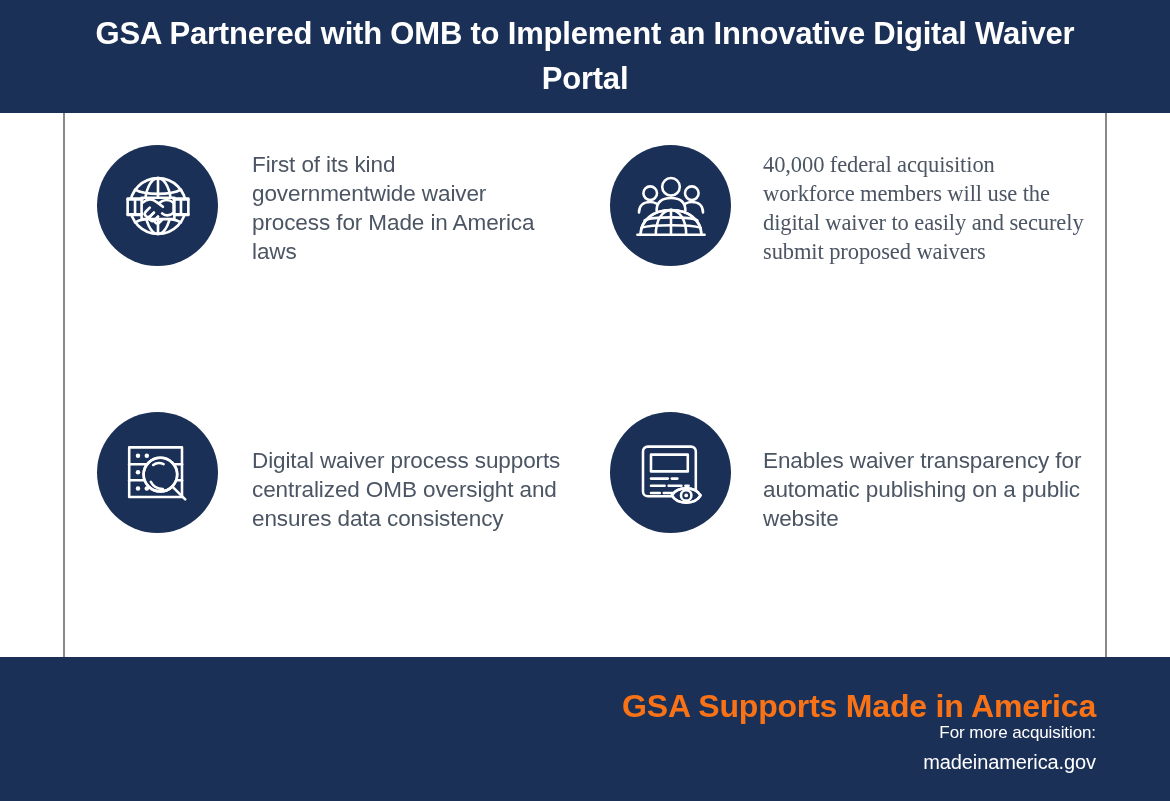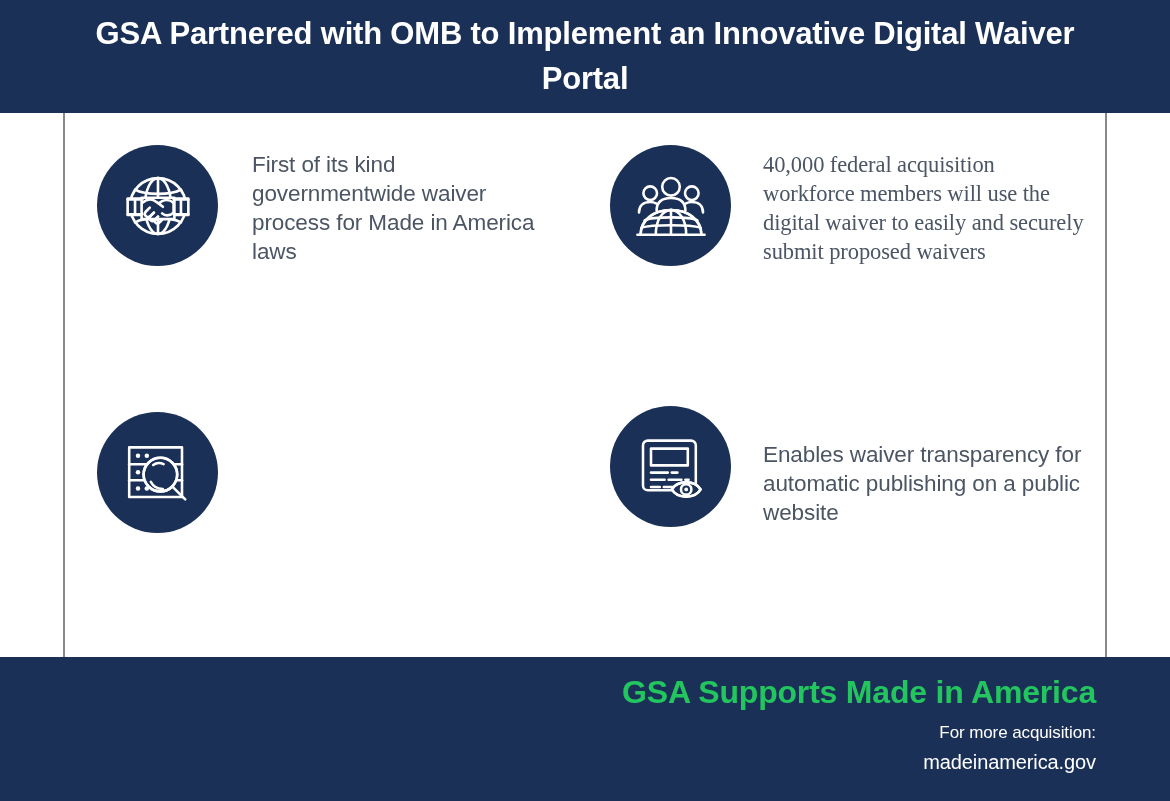--- a/index.html
+++ b/index.html
@@ -71,21 +71,21 @@
   }
   .cell {
     position: absolute;
     display: flex;
     align-items: flex-end;
     gap: 12px;
   }
   .cell-1 { left: 34px;  top: 29px;  width: 460px; }
   .cell-2 { left: 547px; top: 29px;  width: 480px; font-family: Liberation Serif, serif; }
   .cell-3 { left: 34px;  top: 299px; width: 470px; }
-  .cell-4 { left: 547px; top: 293px; width: 480px; }
+  .cell-4 { left: 547px; top: 299px; width: 480px; }
 
   .icon-circle {
     flex: 0 0 auto;
     width: 121px;
     height: 121px;
     border-radius: 50%;
     background: #1b3057;
     display: flex;
     align-items: center;
     justify-content: center;
@@ -155,22 +155,22 @@
     position: absolute;
     left: 0;
     top: 657px;
     width: 1170px;
     height: 144px;
     background: #1b3057;
   }
   .footer-title {
     position: absolute;
     right: 74px;
-    top: 17px;
-    color: #22c55e;
+    top: 31px;
+    color: #f97316;
     font-size: 32px;
     font-weight: bold;
     letter-spacing: -0.2px;
     text-align: right;
   }
   .footer-sub {
     position: absolute;
     right: 74px;
     top: 66px;
     color: #ffffff;
@@ -266,20 +266,21 @@
             <circle cx="25" cy="49" r="2.8" fill="#ffffff" stroke="none"></circle>
             <circle cx="25" cy="69.5" r="2.8" fill="#ffffff" stroke="none"></circle>
             <circle cx="36" cy="69.5" r="2.8" fill="#ffffff" stroke="none"></circle>
             <circle cx="53" cy="52" r="21" fill="#1b3057"></circle>
             <circle cx="53" cy="52" r="21"></circle>
             <path d="M44 40 C48 37, 53 37, 57 39"></path>
             <path d="M41 61 C44 67, 50 70, 56 70"></path>
             <line x1="68" y1="67" x2="84" y2="83"></line>
           </svg>
         </div>
+        <div class="cell-text">Digital waiver process supports centralized OMB oversight and ensures data consistency</div>
       </div>
 
       <div class="cell cell-4">
         <div class="icon-circle">
           <svg width="80" height="80" viewBox="0 0 100 100" fill="none" stroke="#ffffff" stroke-width="3.2" stroke-linecap="round" stroke-linejoin="round">
             <rect x="15" y="17" width="66" height="62" rx="6"></rect>
             <rect x="25" y="27" width="46" height="21"></rect>
             <line x1="25" y1="57" x2="46" y2="57"></line>
             <line x1="51" y1="57" x2="58" y2="57"></line>
             <line x1="25" y1="66" x2="42" y2="66"></line>

